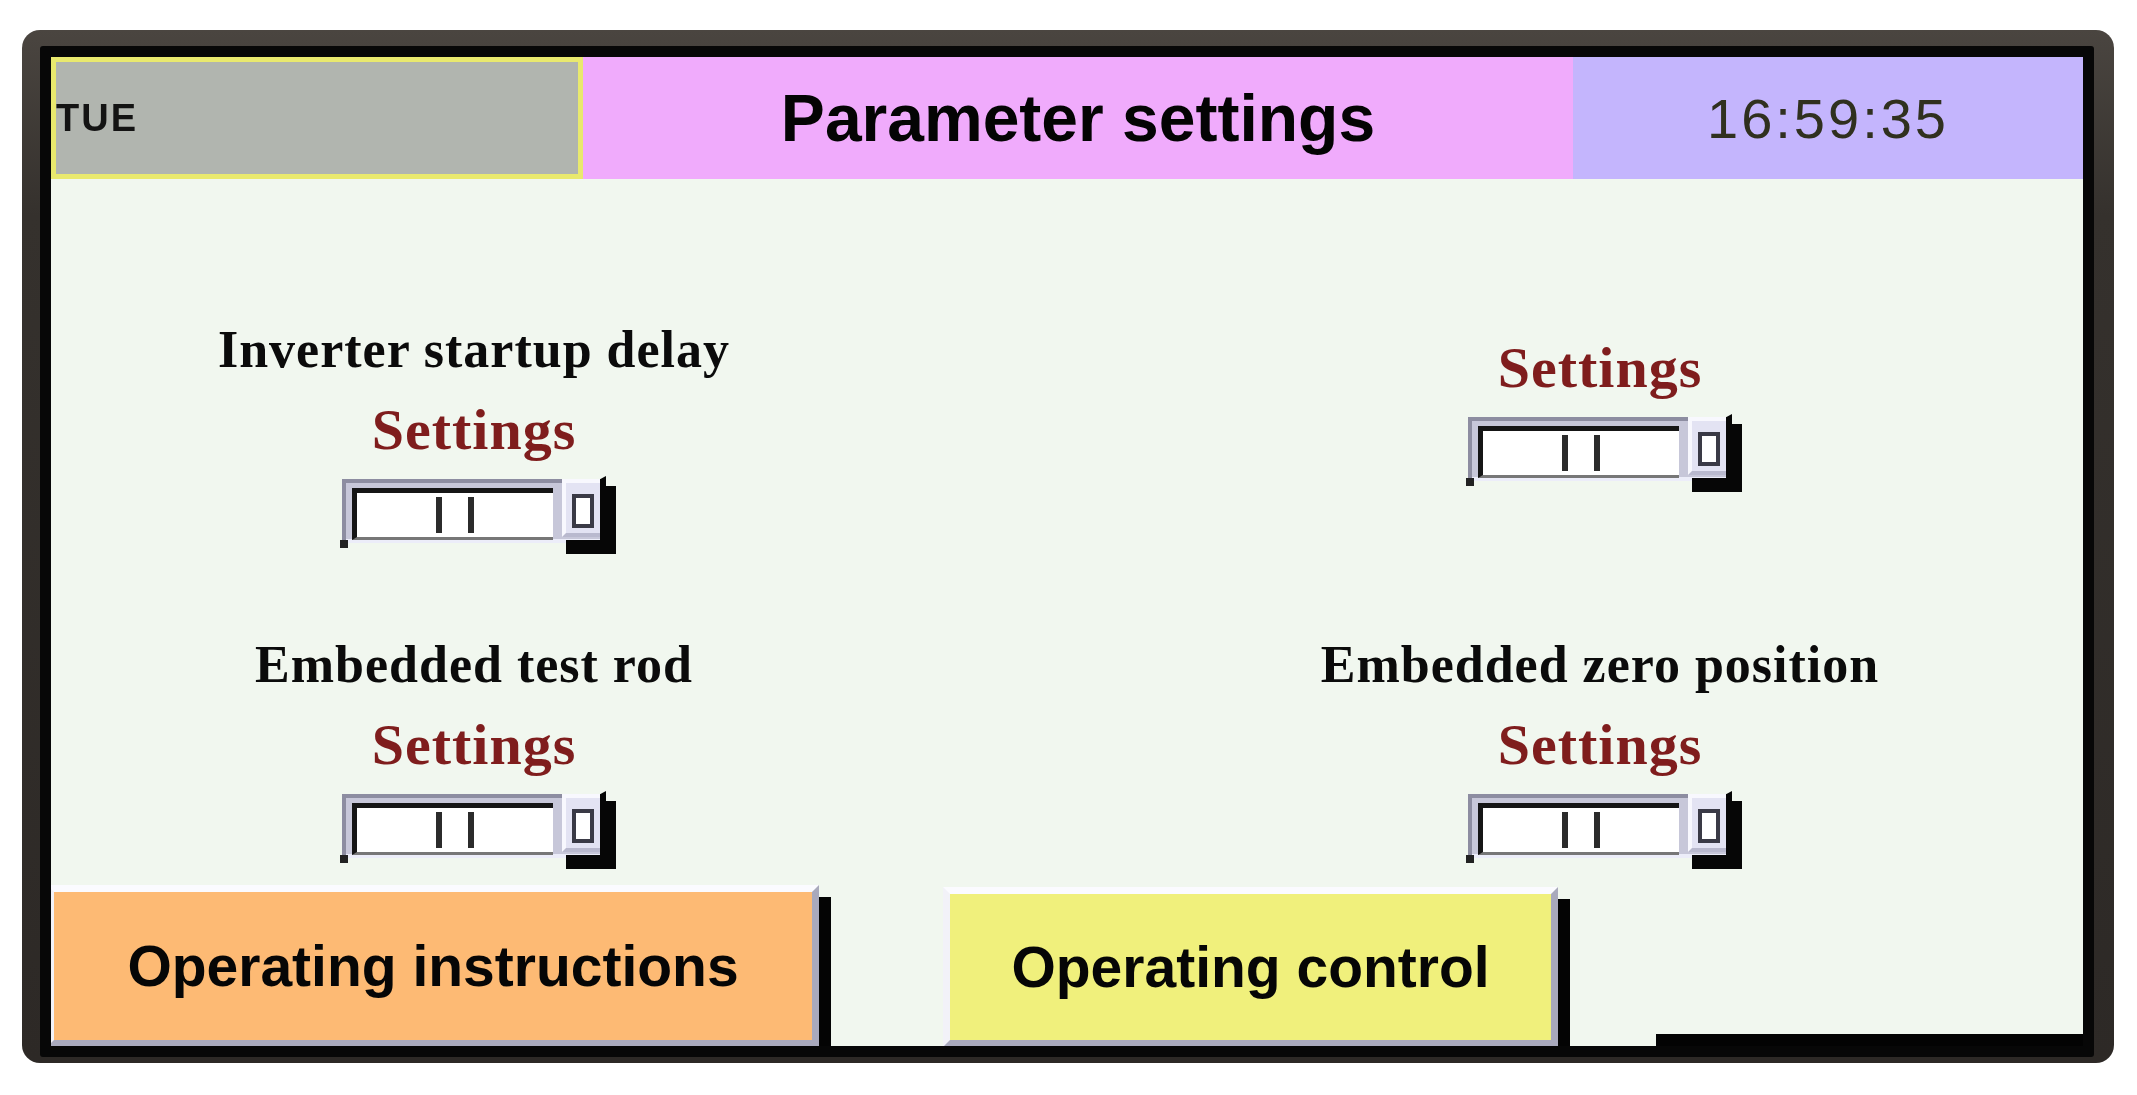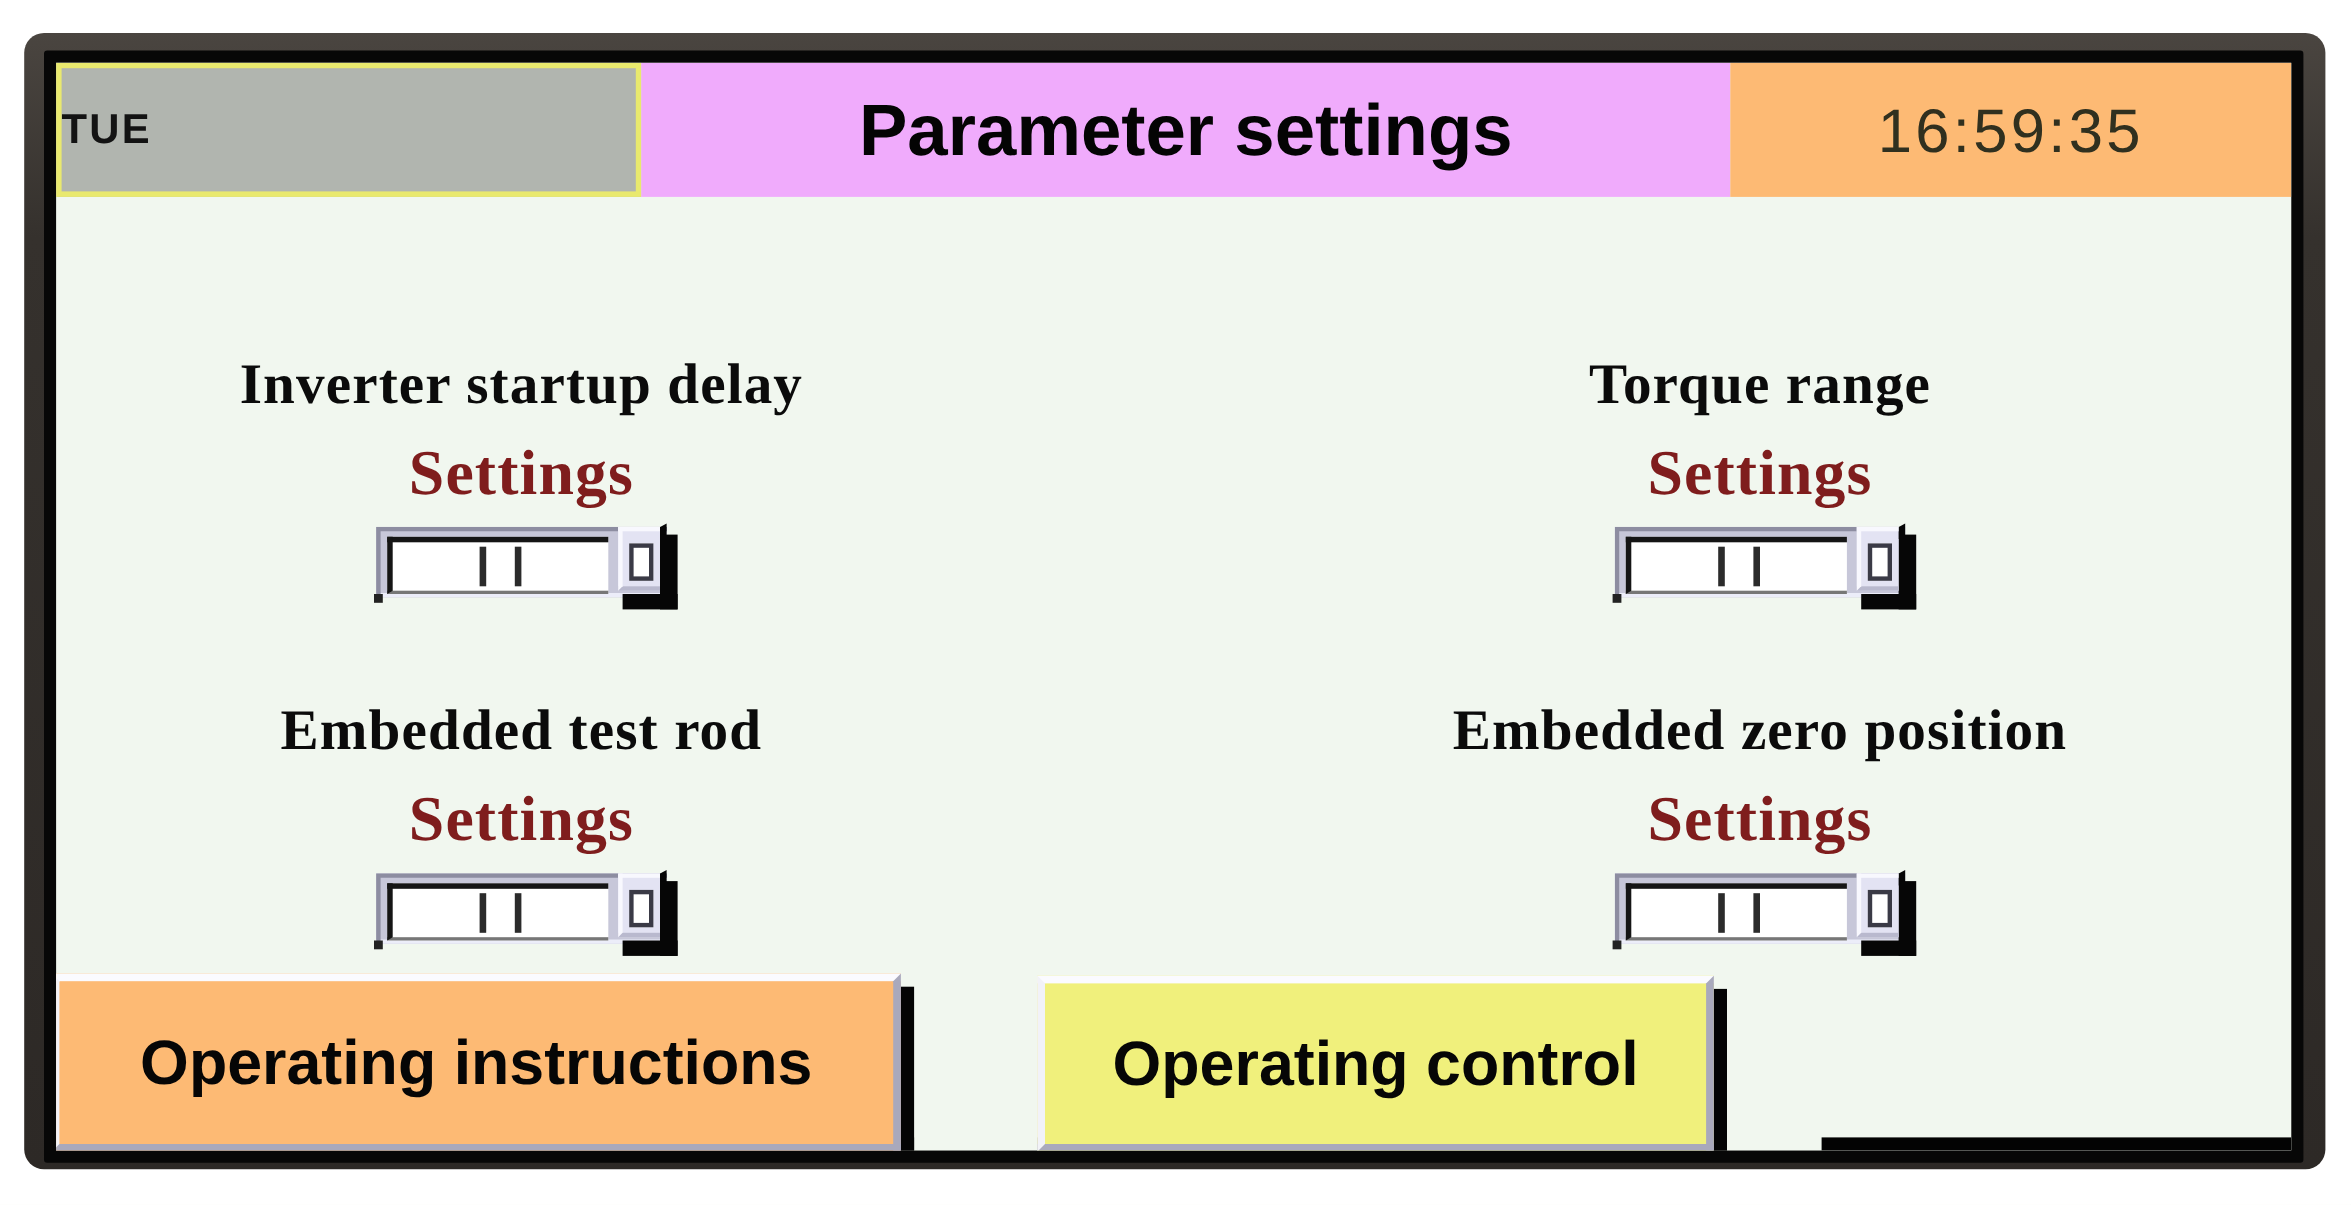--- a/index.html
+++ b/index.html
@@ -78,21 +78,21 @@
     <div class="frame">
       <div class="panel">
 
         <div class="topbar">
           <div class="daybox" style="background-color: rgb(177, 181, 175);">
             <span>TUE</span>
           </div>
           <div class="titlebox" style="background-color: #f0abfc;">
             <span>Parameter settings</span>
           </div>
-          <div class="timebox" style="background-color: #fdba74; text-align: center;">
+          <div class="timebox" style="background-color: #c4b5fd; text-align: center;">
             <span>16:59:35</span>
           </div>
         </div>
 
         <div class="group g1">
           <div class="plabel">Inverter startup delay</div>
           <div class="slabel">Settings</div>
           <div class="hmi-input">
             <div class="field">
               <span class="tick"></span>
@@ -102,21 +102,20 @@
               <span class="diag"></span>
               <span class="blkR"></span>
               <span class="blkB"></span>
               <span class="plate"></span>
               <span class="slot"></span>
             </div>
           </div>
         </div>
 
         <div class="group g2">
-          <div class="plabel">Torque range</div>
           <div class="slabel">Settings</div>
           <div class="hmi-input">
             <div class="field">
               <span class="tick"></span>
               <span class="tick"></span>
             </div>
             <div class="side">
               <span class="diag"></span>
               <span class="blkR"></span>
               <span class="blkB"></span>

